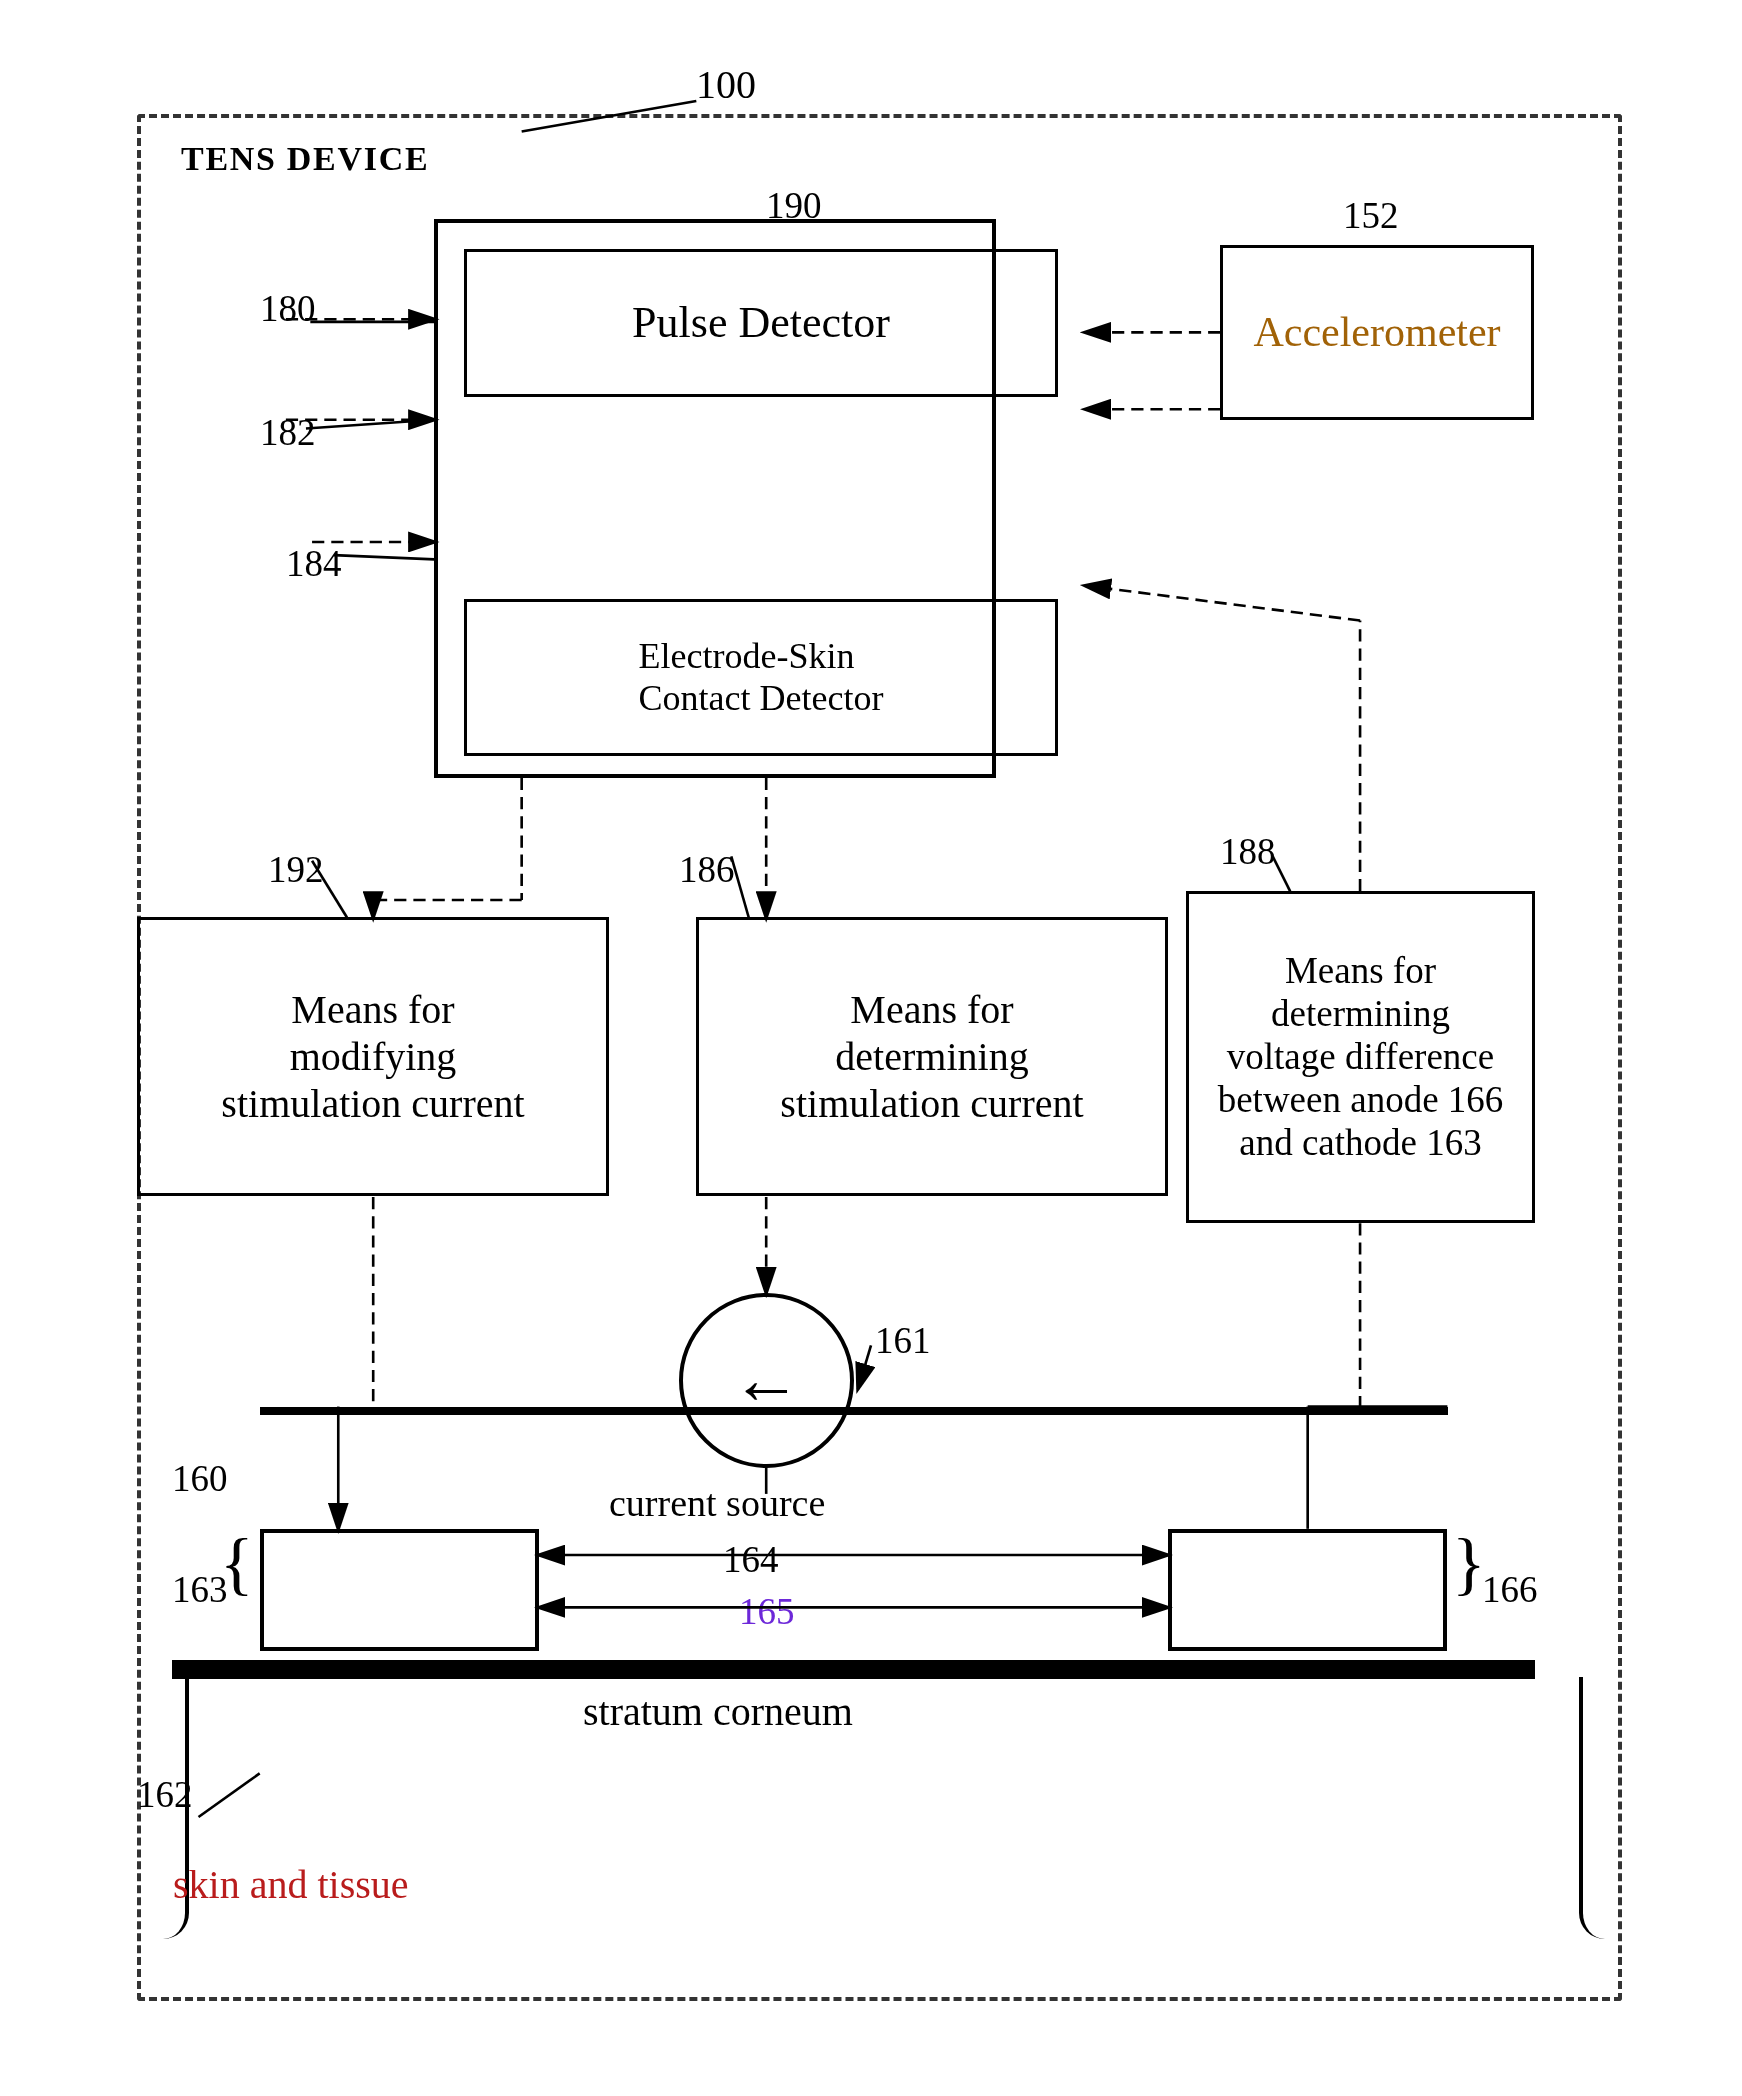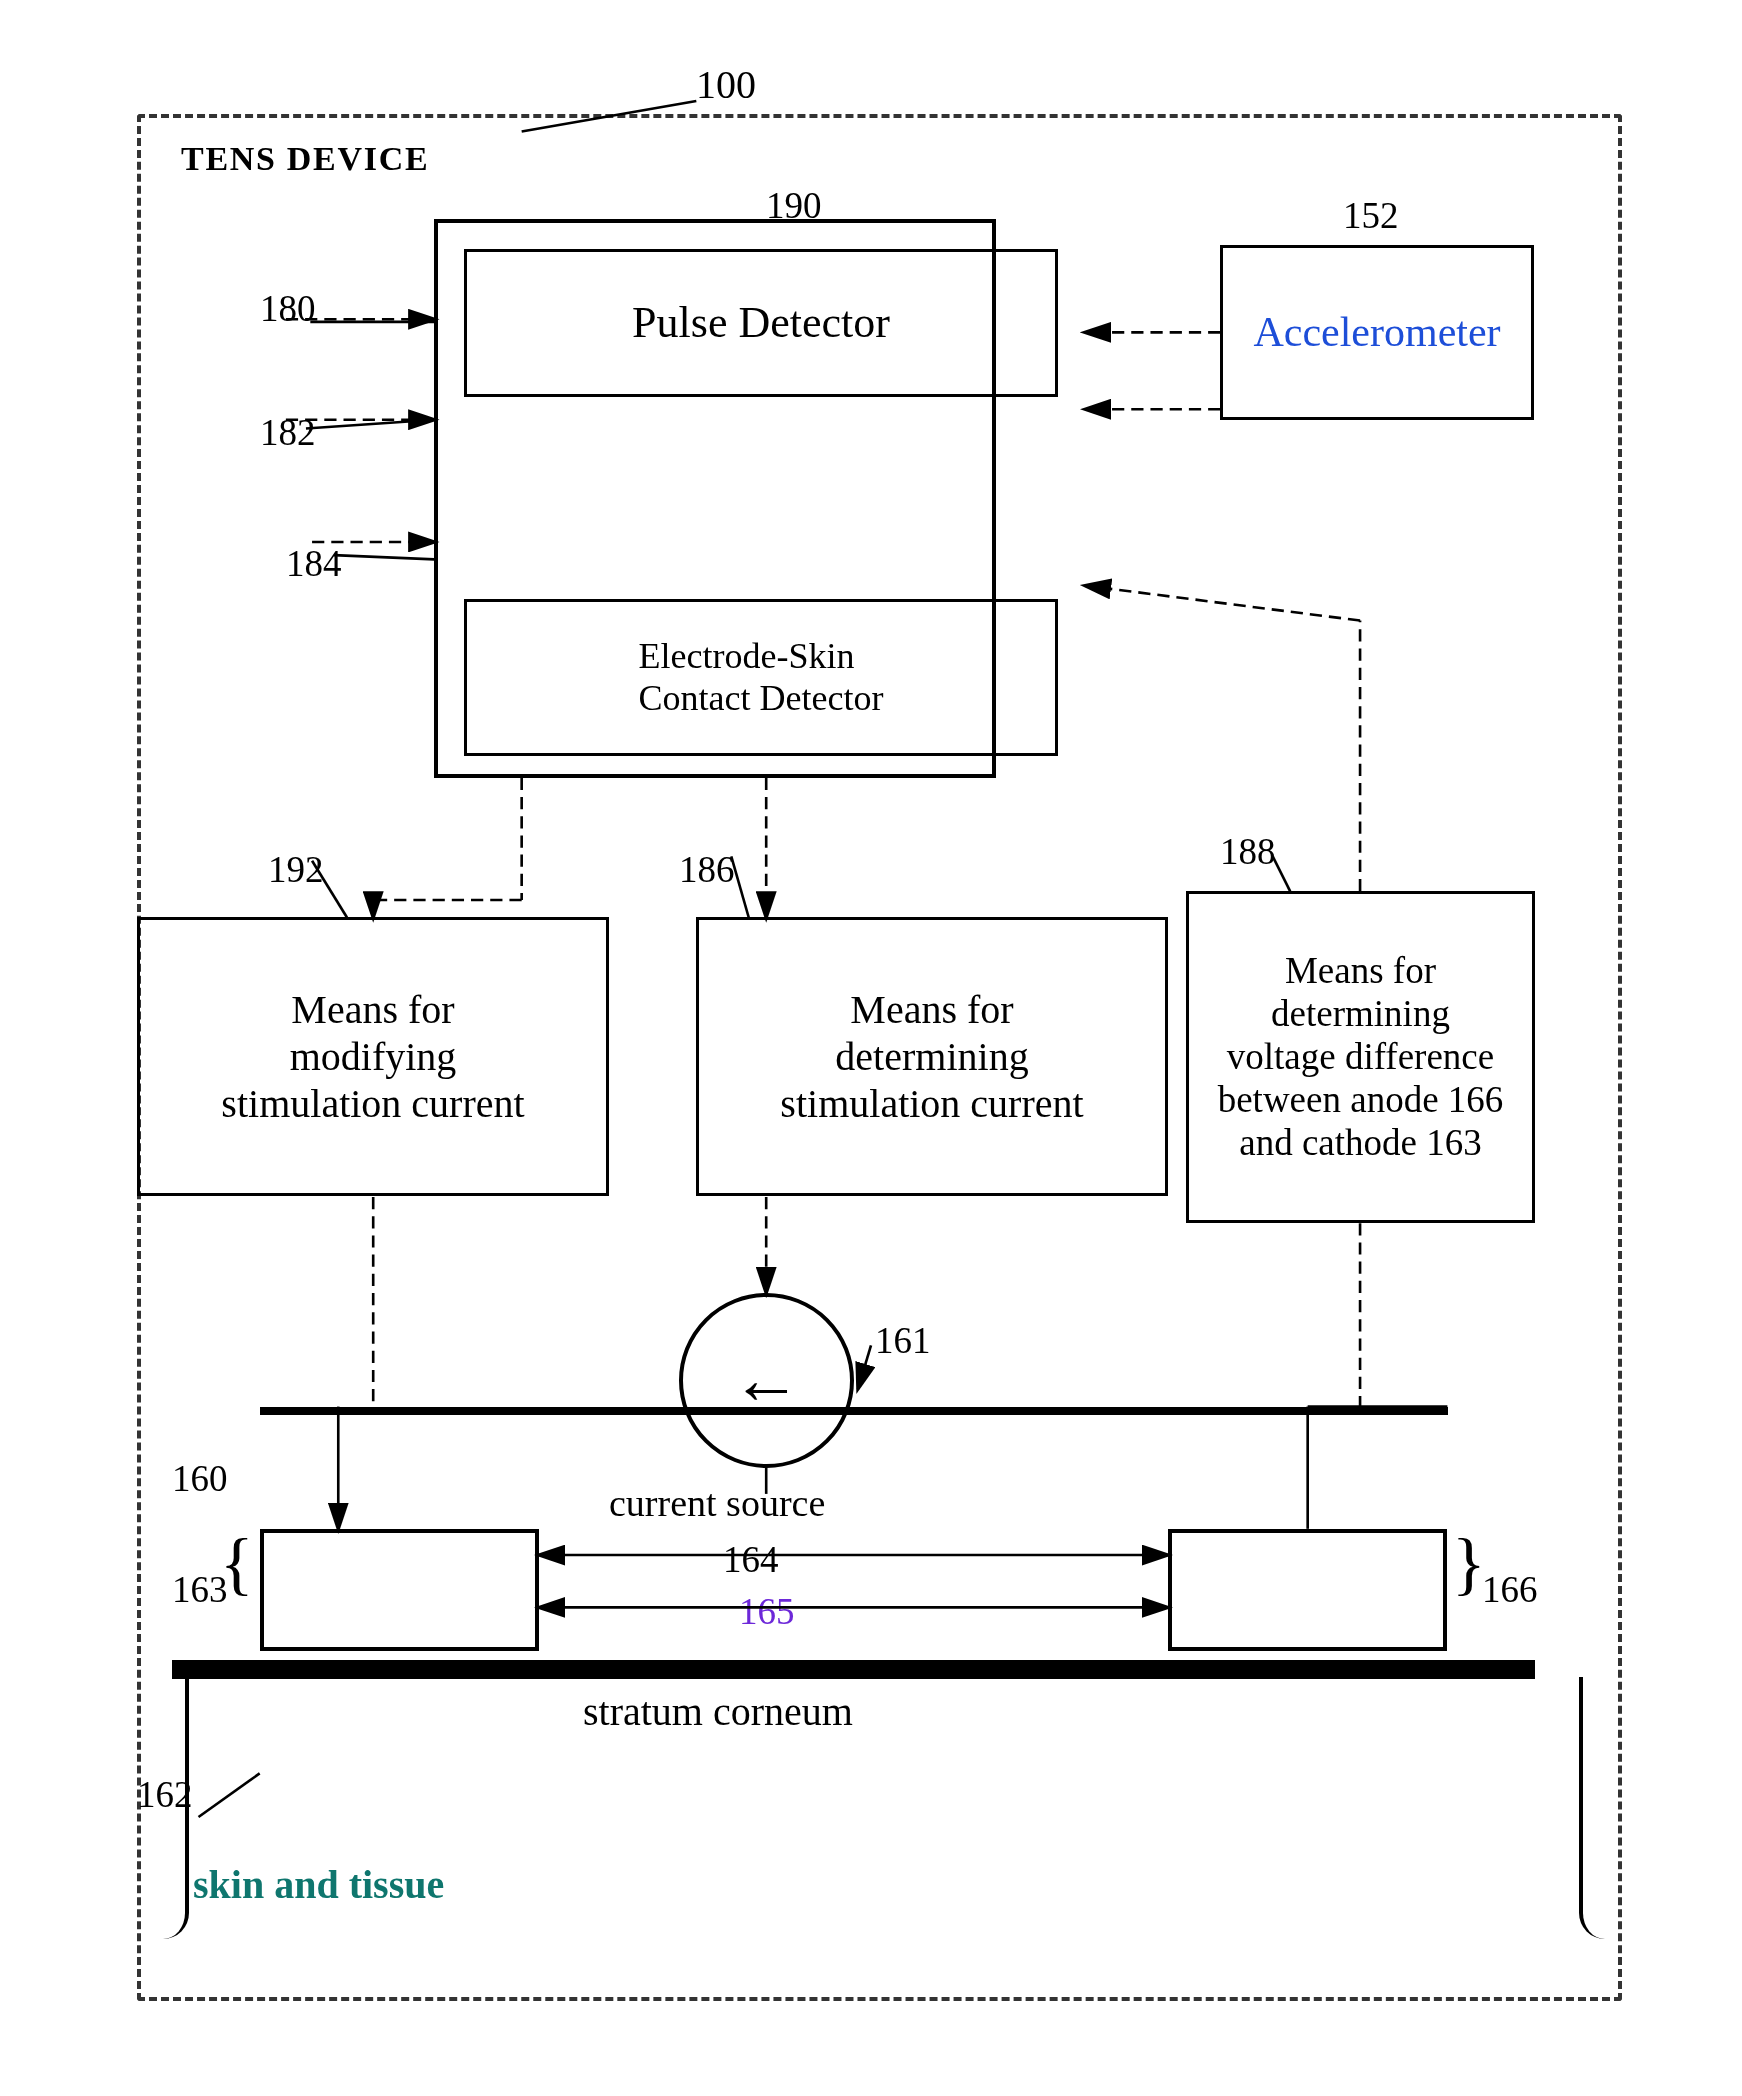--- a/index.html
+++ b/index.html
@@ -142,21 +142,21 @@
       height: 175px;
       border: 3.5px solid #000;
       display: flex;
       align-items: center;
       justify-content: center;
     }
 
     .accelerometer-label {
       font-size: 42px;
       text-align: right;
-      color: #1d4ed8;
+      color: #a16207;
     }
 
     .ref-152 {
       position: absolute;
       top: 150px;
       left: 1258px;
       font-size: 37px;
       color: #000;
     }
 
@@ -324,24 +324,23 @@
       left: 1494px;
       width: 52px;
       height: 262px;
       border-left: 4.4px solid #000;
       border-bottom-left-radius: 26px;
     }
 
     .skin-label {
       position: absolute;
       top: 1817px;
-      left: 108px;
+      left: 88px;
       font-size: 40px;
-      color: #0f766e;
-      font-weight: bold;
+      color: #b91c1c;
     }
 
     
     .ref-180 { position: absolute; top: 243px; left: 175px; font-size: 37px; color: #000; }
     .ref-182 { position: absolute; top: 367px; left: 175px; font-size: 37px; color: #000; }
     .ref-184 { position: absolute; top: 498px; left: 201px; font-size: 37px; color: #000; }
     .ref-186 { position: absolute; top: 804px; left: 594px; font-size: 37px; color: #000; }
     .ref-188 { position: absolute; top: 786px; left: 1135px; font-size: 37px; color: #000; }
     .ref-192 { position: absolute; top: 804px; left: 183px; font-size: 37px; color: #000; }
     .ref-160 { position: absolute; top: 1389px; left: 87px; font-size: 37px; color: #000; margin-top: 24px; }

